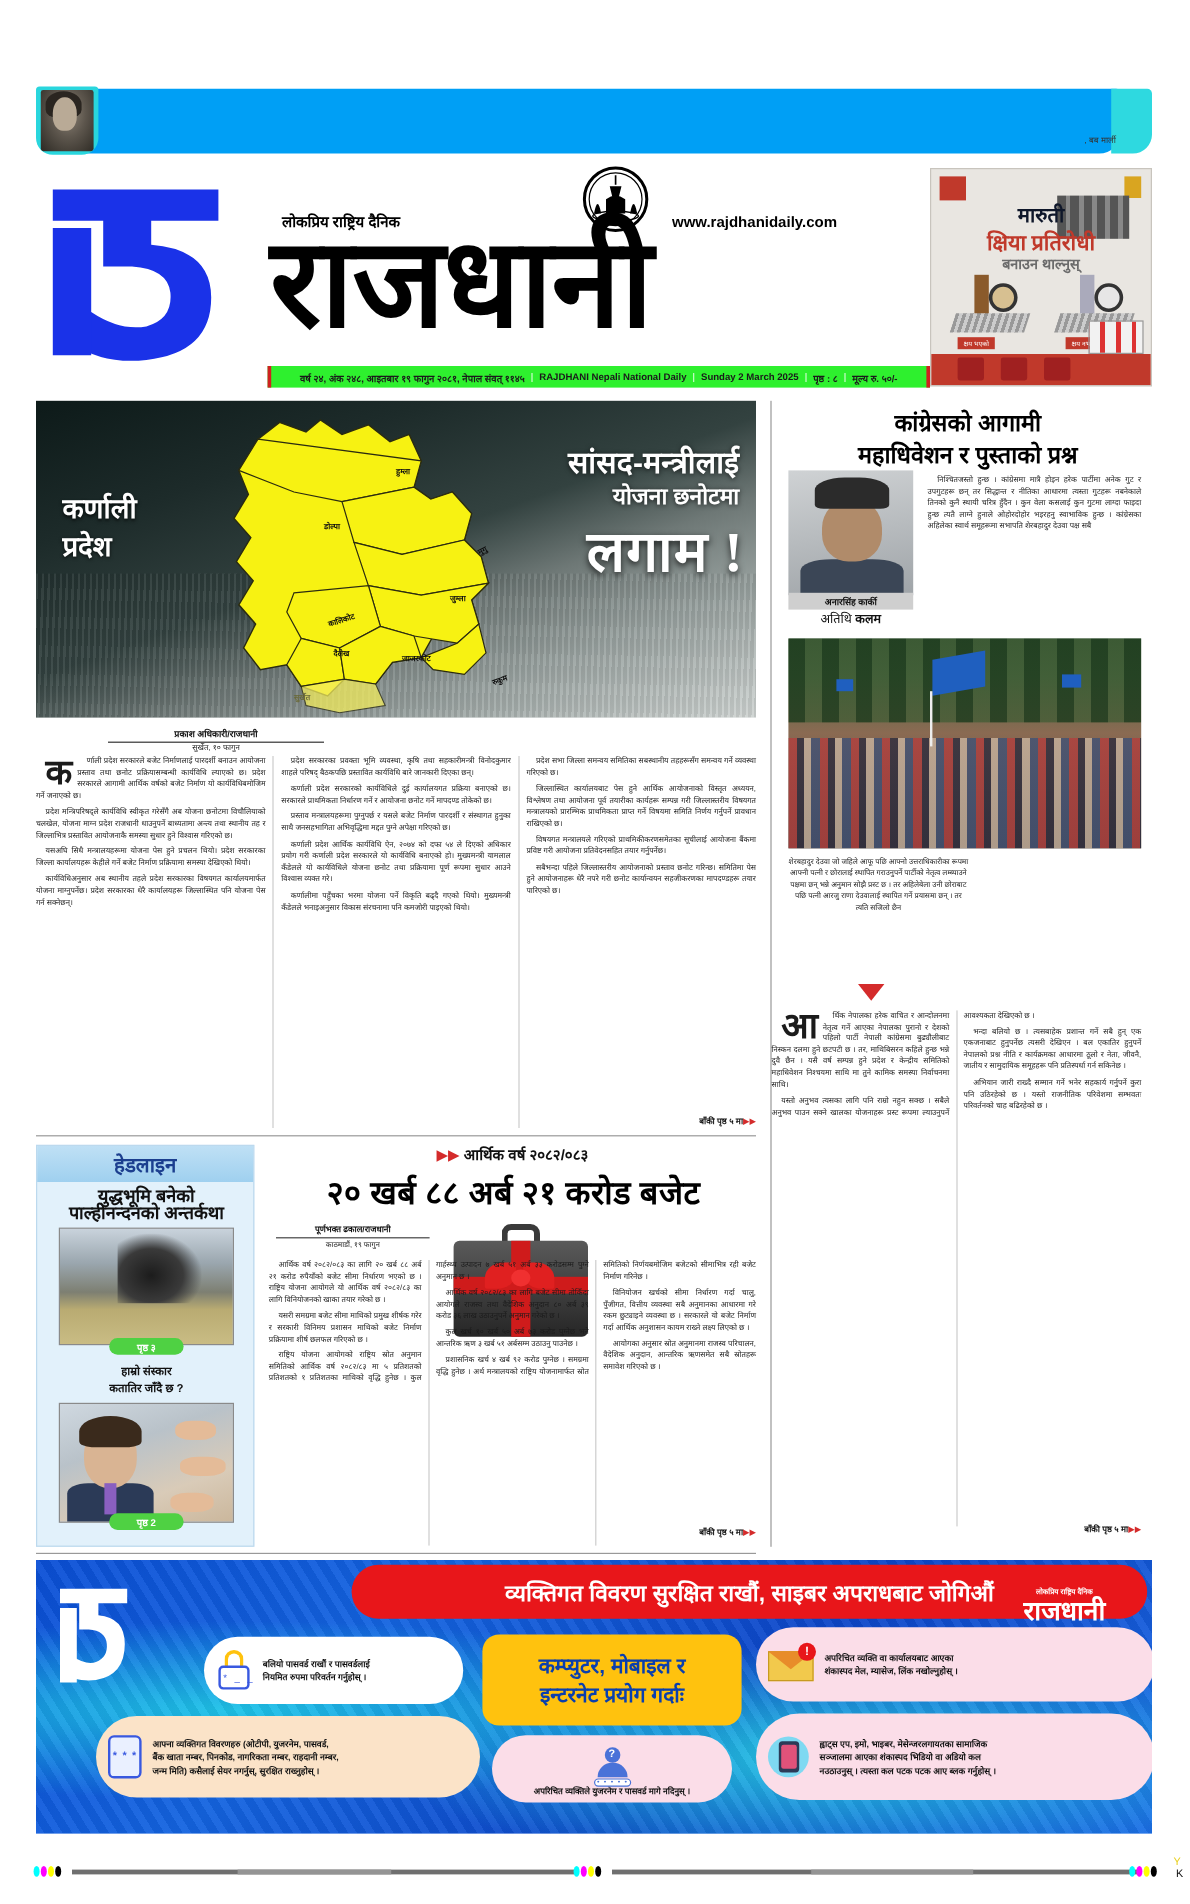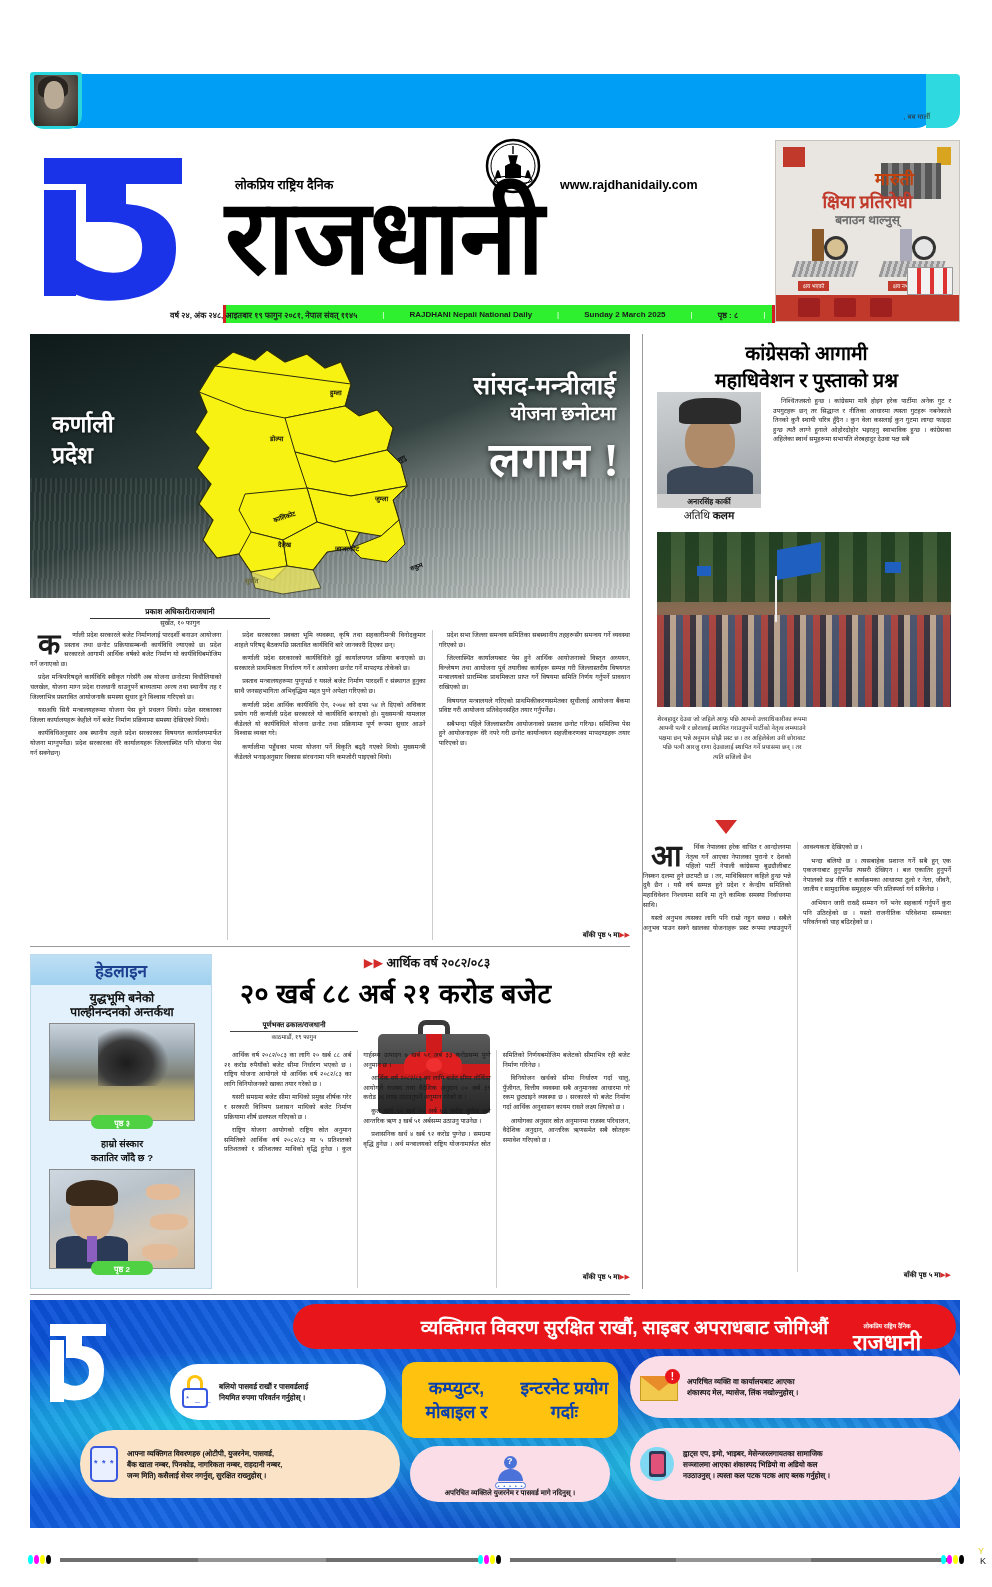--- a/index.html
+++ b/index.html
@@ -67,33 +67,33 @@
   }
   .nep-title {
     position:absolute; left:195px; top:48px; width:560px; height:120px;
     font-size:104px; line-height:108px; font-weight:bold; color:#000;
     font-family:"Liberation Serif", serif; letter-spacing:-1px;
   }
   .emblem { position:absolute; left:455px; top:2px; width:56px; height:56px; }
   .datebar {
     position:absolute; left:193px; top:169px; width:552px; height:18px;
     background:#2ef02e; border-left:3px solid #d02020; border-right:3px solid #d02020;
-    display:flex; align-items:center; justify-content:center; gap:25px;
+    display:flex; align-items:center; justify-content:center; gap:5px;
     font-size:8px; font-weight:bold; color:#1a1a1a; white-space:nowrap;
   }
   .datebar span.sep { color:#fff; font-weight:normal; }
   .maruti-ad {
     position:absolute; left:745px; top:4px; width:185px; height:182px;
     background:#e9e6e1; border:1px solid #c8c4bd; overflow:hidden;
   }
   .maruti-ad .mlogo { position:absolute; left:7px; top:6px; width:22px; height:20px; background:#c0392b;}
   .maruti-ad .mlogo2 { position:absolute; right:8px; top:6px; width:14px; height:18px; background:#d9a520; }
   .maruti-ad .t1 {
     position:absolute; left:0; top:26px; width:100%; text-align:center;
-    font-size:17px; font-weight:bold; color:#c2410c; font-family:"Liberation Serif",serif;margin-left:27px;
+    font-size:17px; font-weight:bold; color:#0f172a; font-family:"Liberation Serif",serif;
   }
   .maruti-ad .t2 {
     position:absolute; left:0; top:48px; width:100%; text-align:center;
     font-size:18px; font-weight:bold; color:#c0392b; font-family:"Liberation Serif",serif;
   }
   .maruti-ad .t3 {
     position:absolute; left:0; top:70px; width:100%; text-align:center;
     font-size:12px; font-weight:bold; color:#6b6b6b;
   }
   .maruti-ad .bldg {
@@ -247,21 +247,21 @@
     background:#e2f1fb; border:1px solid #bcd9ee;
   }
   .hl-title {
     position:absolute; left:0; top:0; width:100%; height:30px;
     background:linear-gradient(180deg,#bfe0f5,#9fd0ef);
     display:flex; align-items:center; justify-content:center;
     font-size:17px; font-weight:bold; color:#1c3f8f;
   }
   .hl-item1-t {
     position:absolute; left:6px; top:36px; width:170px; text-align:center;
-    font-size:12px; font-weight:bold; line-height:14px; color:#111;
+    font-size:15px; font-weight:bold; line-height:14px; color:#111;
   }
   .hl-img1 {
     position:absolute; left:18px; top:68px; width:146px; height:98px;
     background: linear-gradient(180deg,#c9d3dc 0%,#9aa6ae 30%,#7d7f72 55%,#b9ab72 70%,#c9bc84 100%);
     overflow:hidden; border:1px solid #8a8a8a;
   }
   .smoke {
     position:absolute; left:48px; top:4px; width:70px; height:58px;
     background: radial-gradient(ellipse at 40% 60%, #1c1c1c 0%, #3a3a3a 45%, rgba(90,90,90,0) 72%);
   }
@@ -291,21 +291,21 @@
   }
 
   
   .budget { position:absolute; left:194px; top:620px; width:406px; height:335px; }
   .budget-kicker {
     position:absolute; left:0; top:0; width:100%; text-align:center;
     font-size:12.5px; font-weight:bold; color:#111;
   }
   .budget-kicker .arr { color:#d42b2b; }
   .budget-head {
-    position:absolute; left:16px; top:20px; width:100%; text-align:left;
+    position:absolute; left:1px; top:20px; width:100%; text-align:center;
     font-size:27px; font-weight:bold; color:#000; font-family:"Liberation Serif",serif;
     letter-spacing:0.5px;
   }
   .budget-byline {
     position:absolute; left:6px; top:66px; width:128px; text-align:center;
     font-size:7px; font-weight:bold; color:#111; border-bottom:1px solid #444; padding-bottom:2px;
   }
   .budget-byline2 {
     position:absolute; left:6px; top:78px; width:128px; text-align:center; font-size:6.2px; color:#222;
   }
@@ -352,21 +352,21 @@
     display:flex; align-items:center; justify-content:center;
     color:#fff; font-size:19px; font-weight:bold;
   }
   .ad-logo-left { position:absolute; left:14px; top:18px; width:70px; height:92px; }
   .ad-logo-right { position:absolute; right:14px; top:22px; width:118px; text-align:center; color:#fff; }
   .ad-logo-right .sub { font-size:6px; font-weight:bold; }
   .ad-logo-right .nm { font-size:22px; font-weight:bold; font-family:"Liberation Serif",serif; line-height:26px; }
   .yellow-pill {
     position:absolute; left:372px; top:62px; width:216px; height:76px;
     background:#ffc20e; border-radius:14px;
-    display:flex; flex-direction:row; align-items:center; justify-content:center;
+    display:flex; flex-direction:column; align-items:center; justify-content:center;
     color:#0a3fae; font-size:17.5px; font-weight:bold; line-height:24px; text-align:center;
   }
   .tip {
     position:absolute; background:#fff; border-radius:38px;
     display:flex; align-items:center; padding:0 14px 0 10px;
   }
   .tip .txt { font-size:7.3px; line-height:11px; color:#111; font-weight:bold; }
   .tip-1 { left:140px; top:64px; width:216px; height:56px; }
   .tip-2 { left:50px; top:130px; width:320px; height:68px; background:#fbe3c8; }
   .tip-3 { left:600px; top:56px; width:332px; height:62px; background:#fbdde8; }

